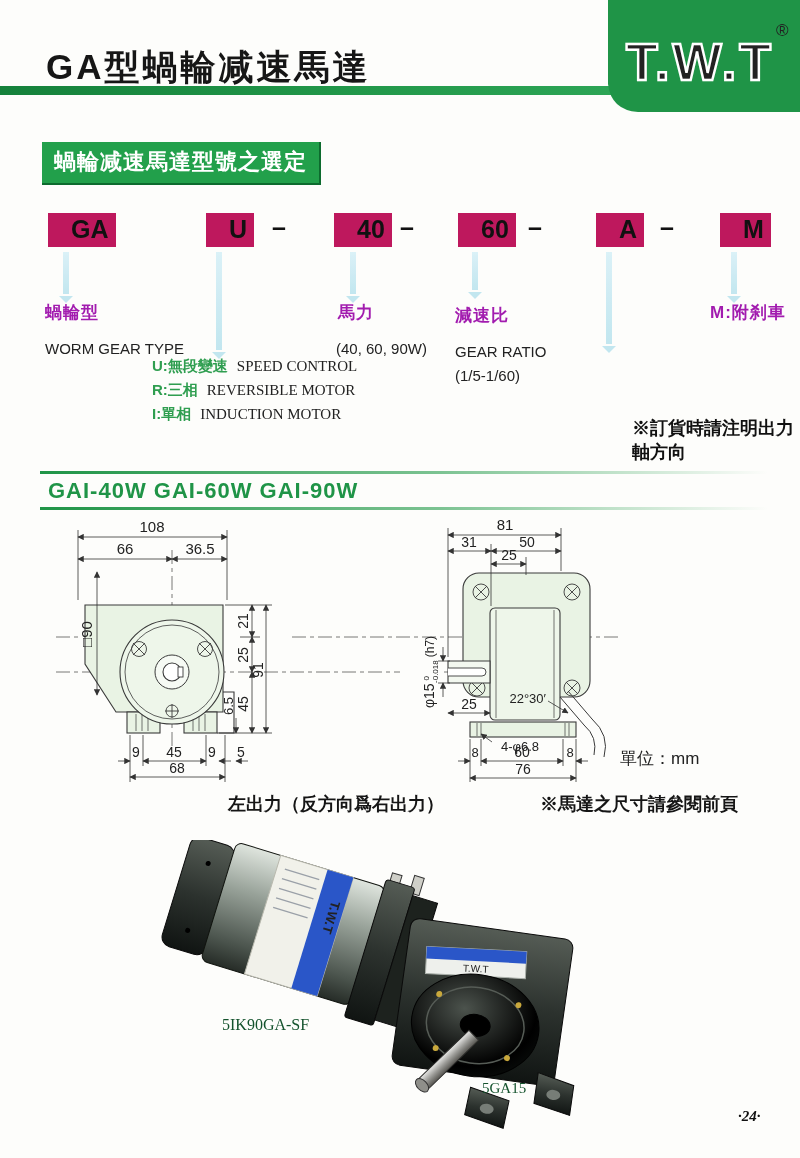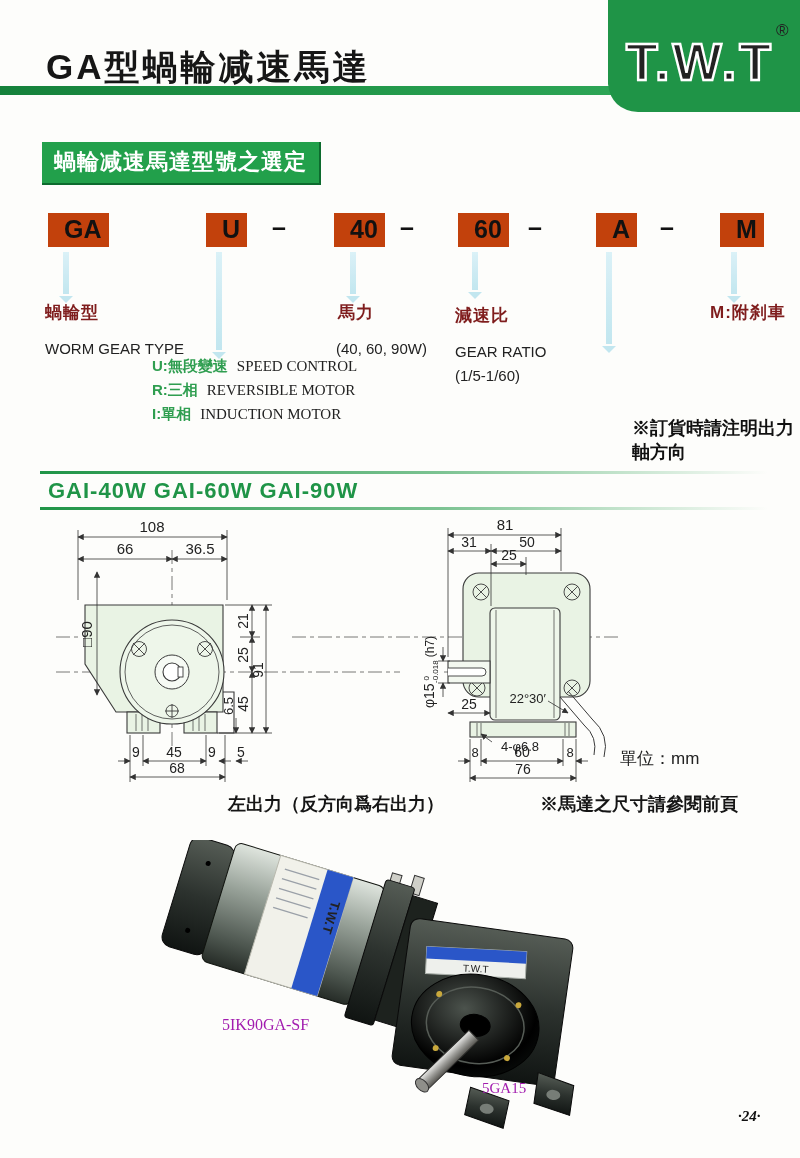--- a/index.html
+++ b/index.html
@@ -11,40 +11,40 @@
   
   .page-title{left:46px;top:44px;font-size:35px;font-weight:bold;letter-spacing:3px;color:#161616;}
   .green-bar{left:0;top:86px;width:800px;height:9px;
              background:linear-gradient(90deg,#15813b,#22984a 45%,#34ae5e);}
   .logo-box{right:0;top:0;width:192px;height:112px;}
 
   
   .sel-heading{left:42px;top:142px;background:#22a04b;color:#fff;font-size:22px;font-weight:bold;
                padding:5px 12px 6px 12px;letter-spacing:1px;border-right:2px solid #0d6b2e;border-bottom:2px solid #0d6b2e;}
   .code-part{top:213px;font-size:25px;font-weight:bold;color:#111;}
-  .code-box{background:#c2410c;padding:2px 7px 3px 16px;}
+  .code-box{background:#be185d;padding:2px 7px 3px 23px;}
   .code-dash{background:none;}
   .conn{position:absolute;width:6px;background:linear-gradient(180deg,#d9f1f7,#bfe5ef);opacity:.95;}
   .conn:after{content:"";position:absolute;left:-4px;bottom:-9px;border:7px solid transparent;
               border-top-color:#bfe5ef;border-bottom:none;}
-  .lbl-green{font-size:17px;font-weight:bold;color:#7f1d1d;letter-spacing:1px;}
+  .lbl-green{font-size:17px;font-weight:bold;color:#a21caf;letter-spacing:1px;}
   .lbl-en{font-size:15px;color:#222;}
   .type-row{height:24px;white-space:nowrap;}
   .type-key{font-size:15px;font-weight:bold;color:#2f9e50;}
   .type-en{font-size:15px;color:#222;margin-left:9px;font-family:"Liberation Serif",serif;}
   .order-note{font-size:18px;font-weight:bold;color:#111;}
 
   
   .gai-heading{left:48px;top:478px;font-size:22px;font-weight:bold;color:#1f9447;letter-spacing:1px;}
   .gai-line{left:40px;width:728px;height:3px;
             background:linear-gradient(90deg,#1f9447,#7cc392 55%,rgba(255,255,255,0));}
   .caption{font-size:18px;font-weight:600;color:#151515;text-align:right;}
 
   svg text{font-family:"Liberation Sans",sans-serif;fill:#222;}
-  .photo-label{font-family:"Liberation Serif",serif;font-size:16px;color:#a21caf;text-align:right;}
+  .photo-label{font-family:"Liberation Serif",serif;font-size:16px;color:#14532d;text-align:right;}
   .page-num{font-family:"Liberation Serif",serif;font-style:italic;font-weight:bold;font-size:15px;color:#111;}
 </style>
 </head>
 <body>
 
 <div class="page">
 
   <div class="abs page-title">GA型蝸輪减速馬達</div>
   <div class="abs green-bar"></div>
 

